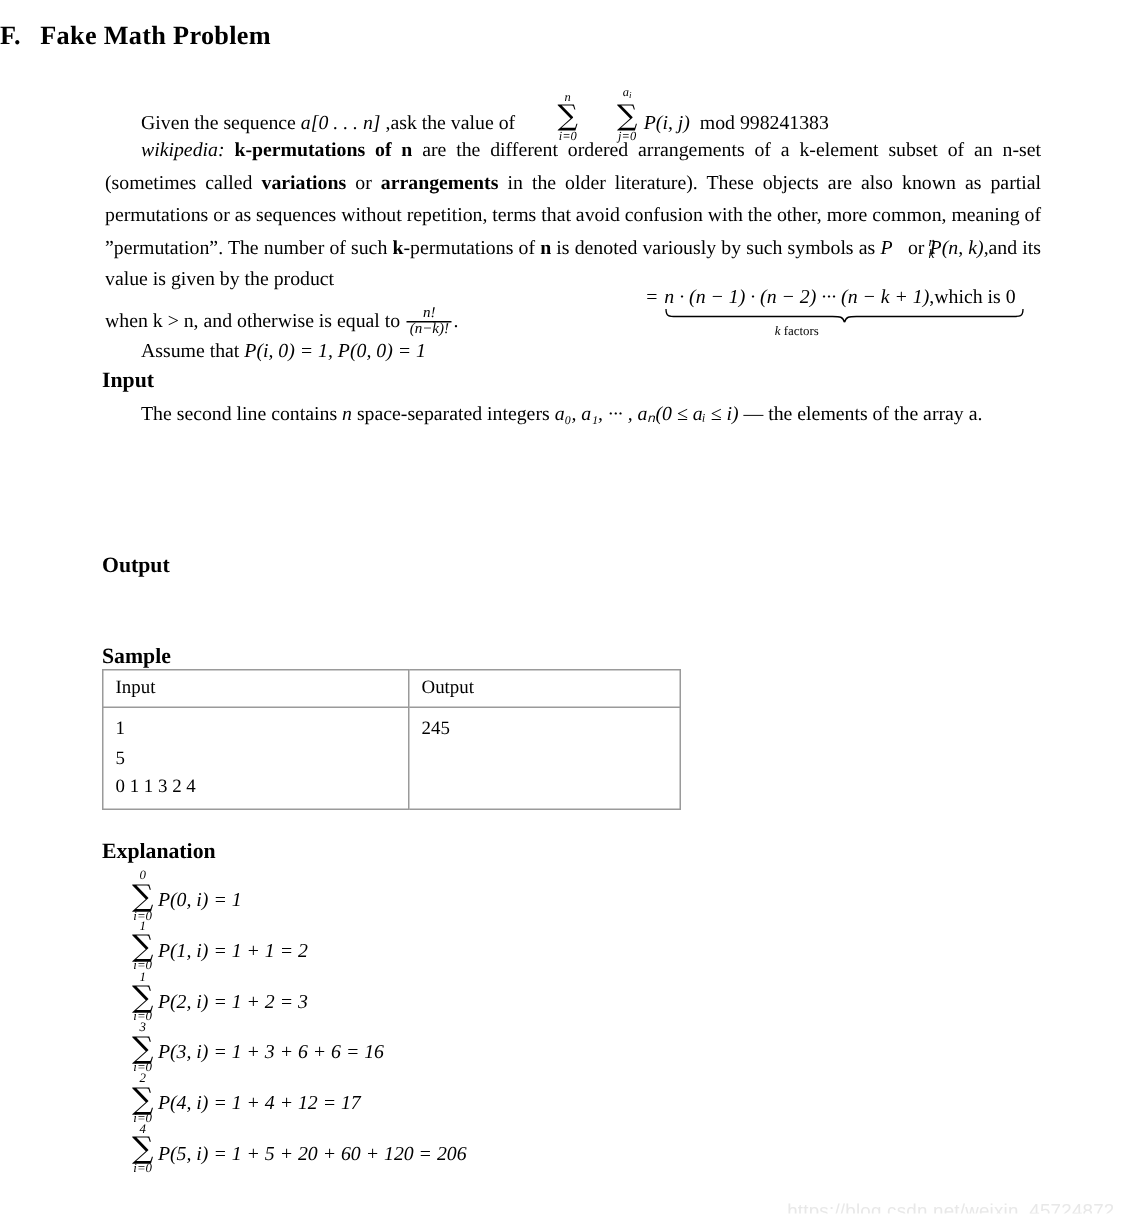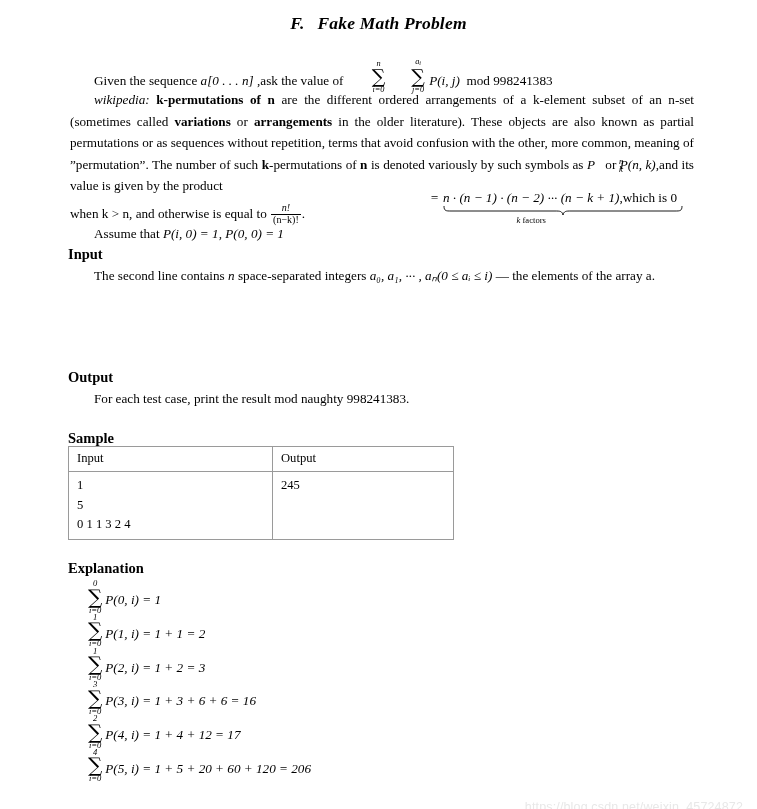--- a/index.html
+++ b/index.html
@@ -16,27 +16,25 @@
     overflow: hidden;
   }
   .page {
     position: relative;
     width: 757px;
     height: 809px;
   }
 
   
   .doc-title {
-    text-align: center;
     font-weight: bold;
     font-size: 17.5px;
     letter-spacing: 0.2px;
     margin: 13px 0 0 0;
     padding: 0;
-    font-style: italic;
   }
   .doc-title .label-gap { display: inline-block; width: 13px; }
   p.para {
     margin: 0;
     padding: 0;
     font-size: 13.2px;
     line-height: 21.5px;
     text-align: justify;
     text-justify: inter-word;
   }
@@ -88,21 +86,21 @@
   
   .frac {
     display: inline-block;
     vertical-align: -0.42em;
     text-align: center;
     font-size: 0.76em;
     line-height: 1.05;
     margin: 0 1px;
   }
   .frac .num { display: block; border-bottom: 1px solid #000; padding: 0 2px; font-style: italic; }
-  .frac .den { display: block; padding: 0 2px; }
+  .frac .den { display: block; padding: 0 2px; font-style: italic; }
 
   
   .ubrace-wrap {
     display: inline-block;
     position: relative;
     vertical-align: baseline;
   }
   .ubrace-wrap .expr { display: block; white-space: nowrap; }
   .ubrace-wrap .brace {
     display: block;
@@ -252,23 +250,20 @@
   <h2 class="sect abs" style="left:68px; top:232px;">Input</h2>
 
   <div class="abs" style="left:70px; top:252px; width:624px;">
     <p class="para" style="text-indent:24px; margin:0;">
       <span>The second line contains </span><span class="mi">n</span><span> space-separated integers </span><span class="mi">a₀, a₁, ··· , aₙ(0 ≤ aᵢ ≤ i)</span><span> — the elements of the array a.</span>
     </p>
   </div>
 
   <h2 class="sect abs" style="left:68px; top:355px;">Output</h2>
 
-  <div class="abs" style="left:70px; top:375px; width:624px;">
-    <p class="para" style="text-indent:24px; margin:0;">For each test case, print the result mod naughty 998241383.</p>
-  </div>
 
   <h2 class="sect abs" style="left:68px; top:416px;">Sample</h2>
 
   <div class="abs" style="left:68px; top:433px;">
     <table class="sample-table">
       <thead>
         <tr>
           <th class="col1">Input</th>
           <th>Output</th>
         </tr>

